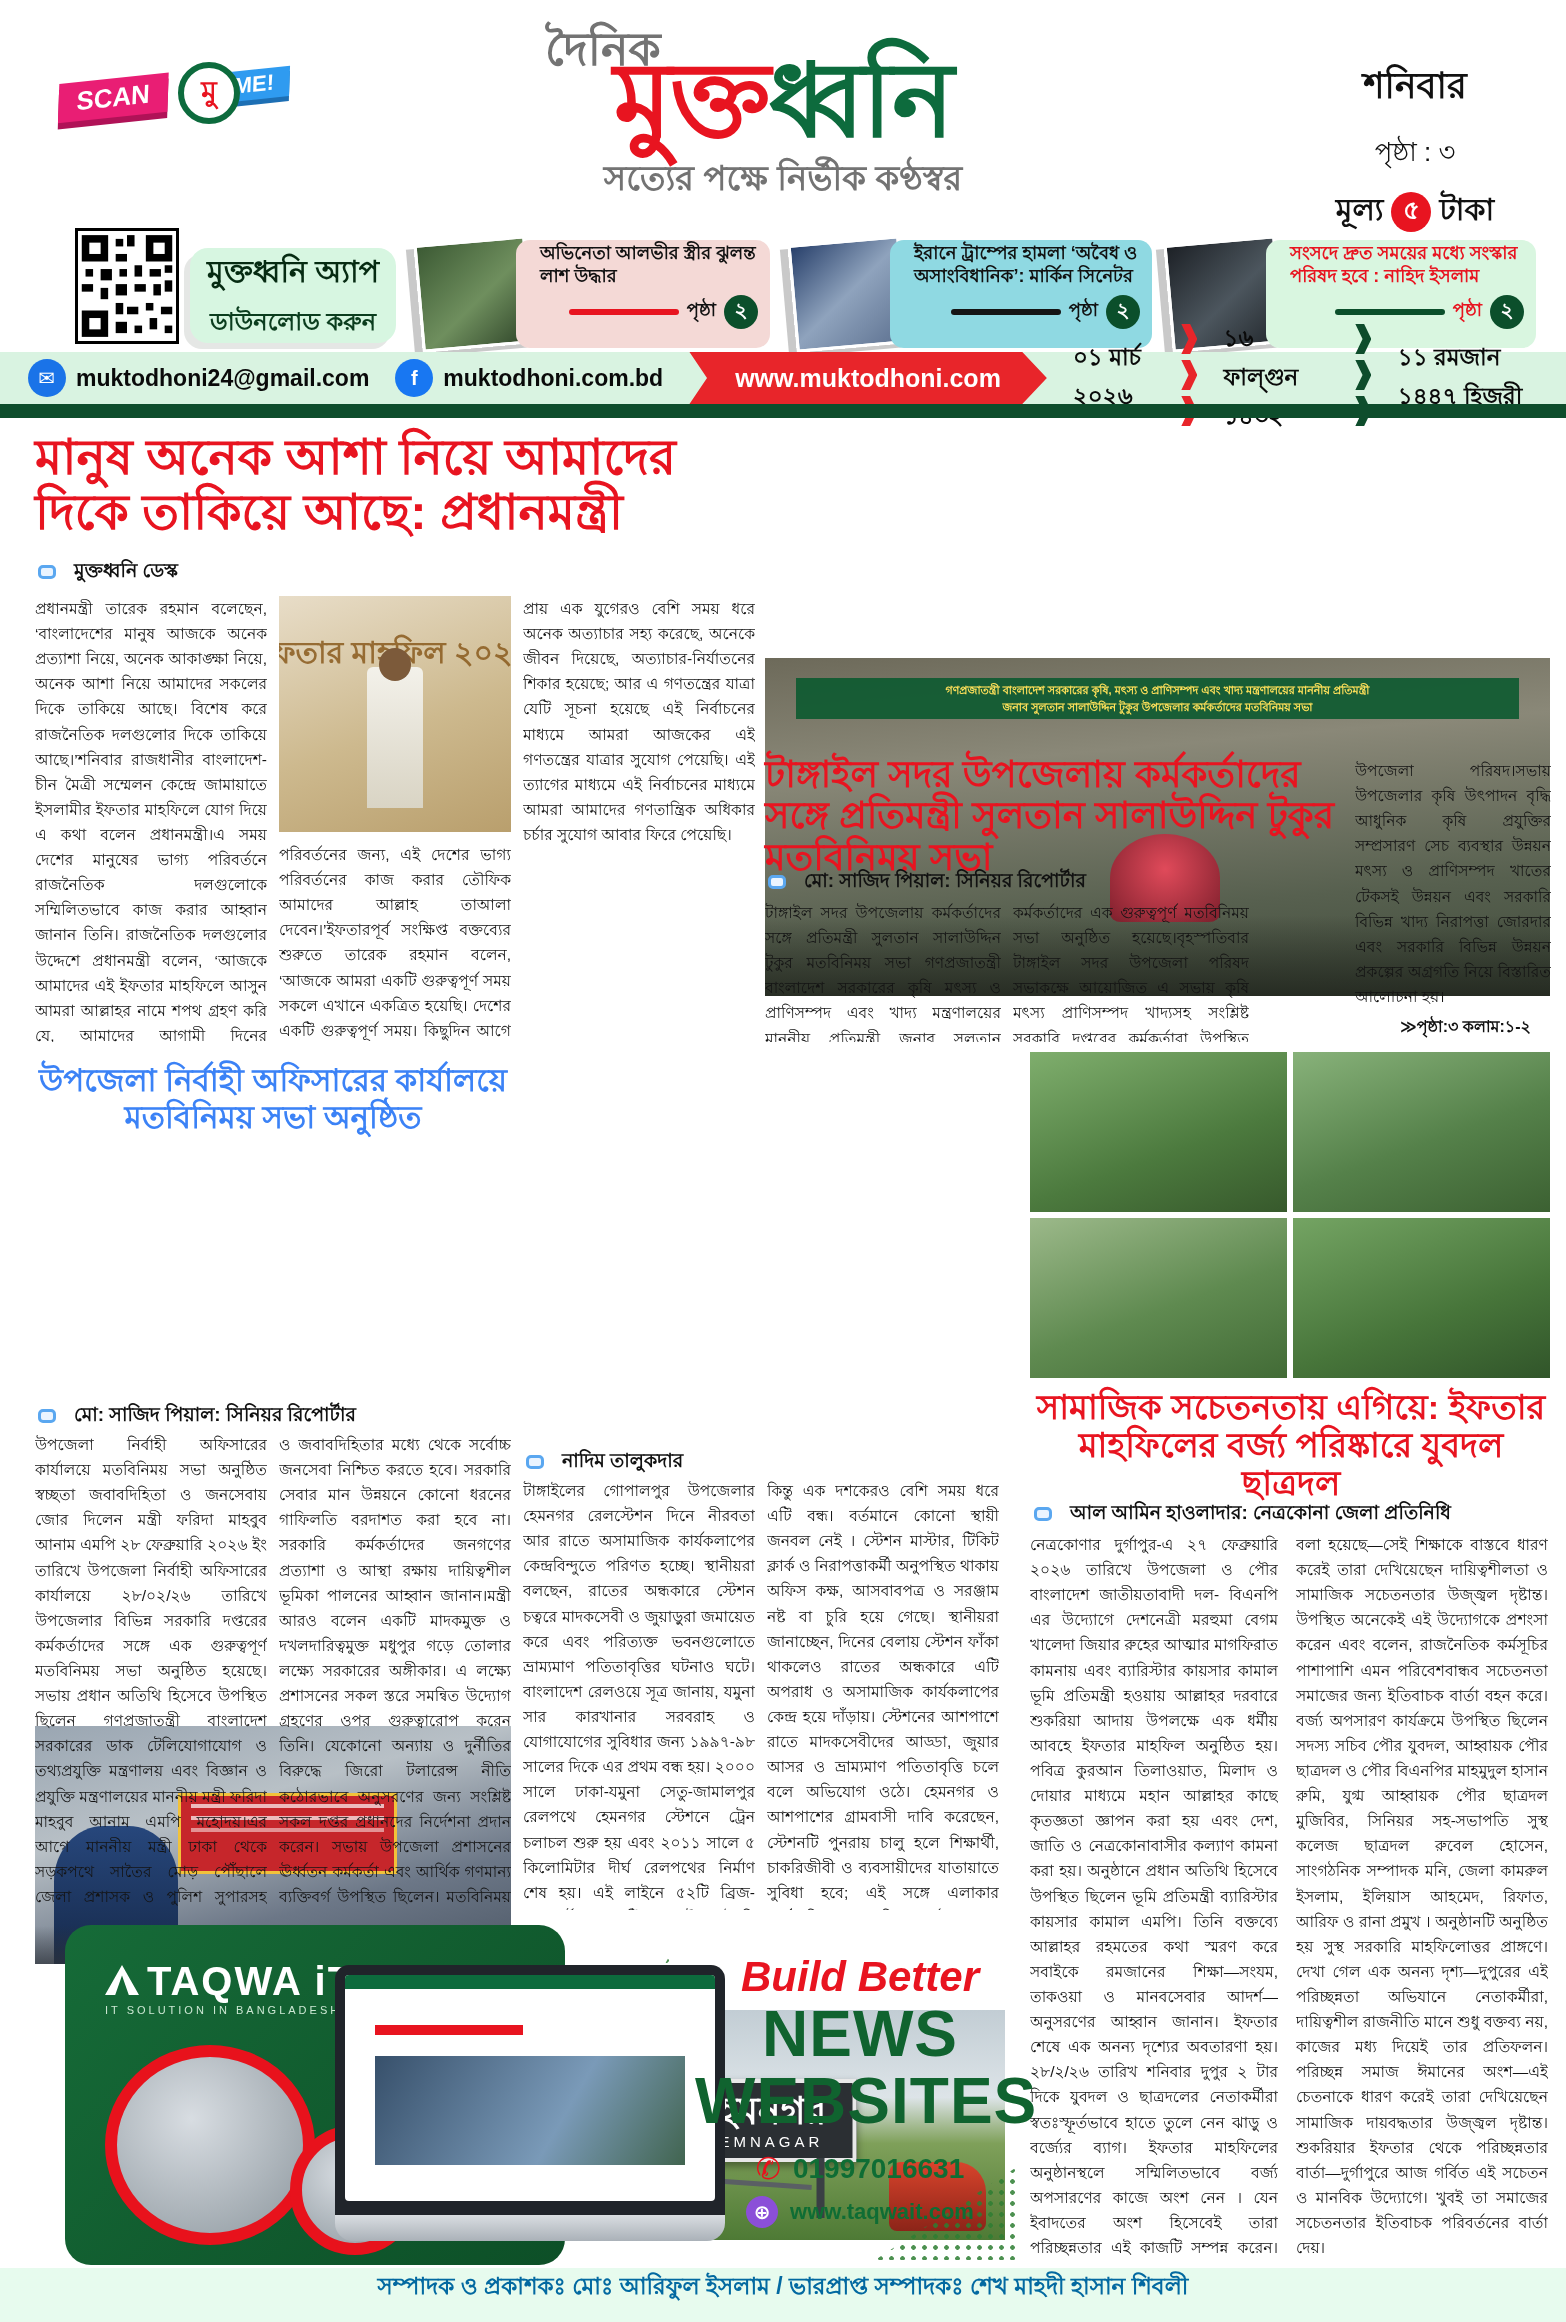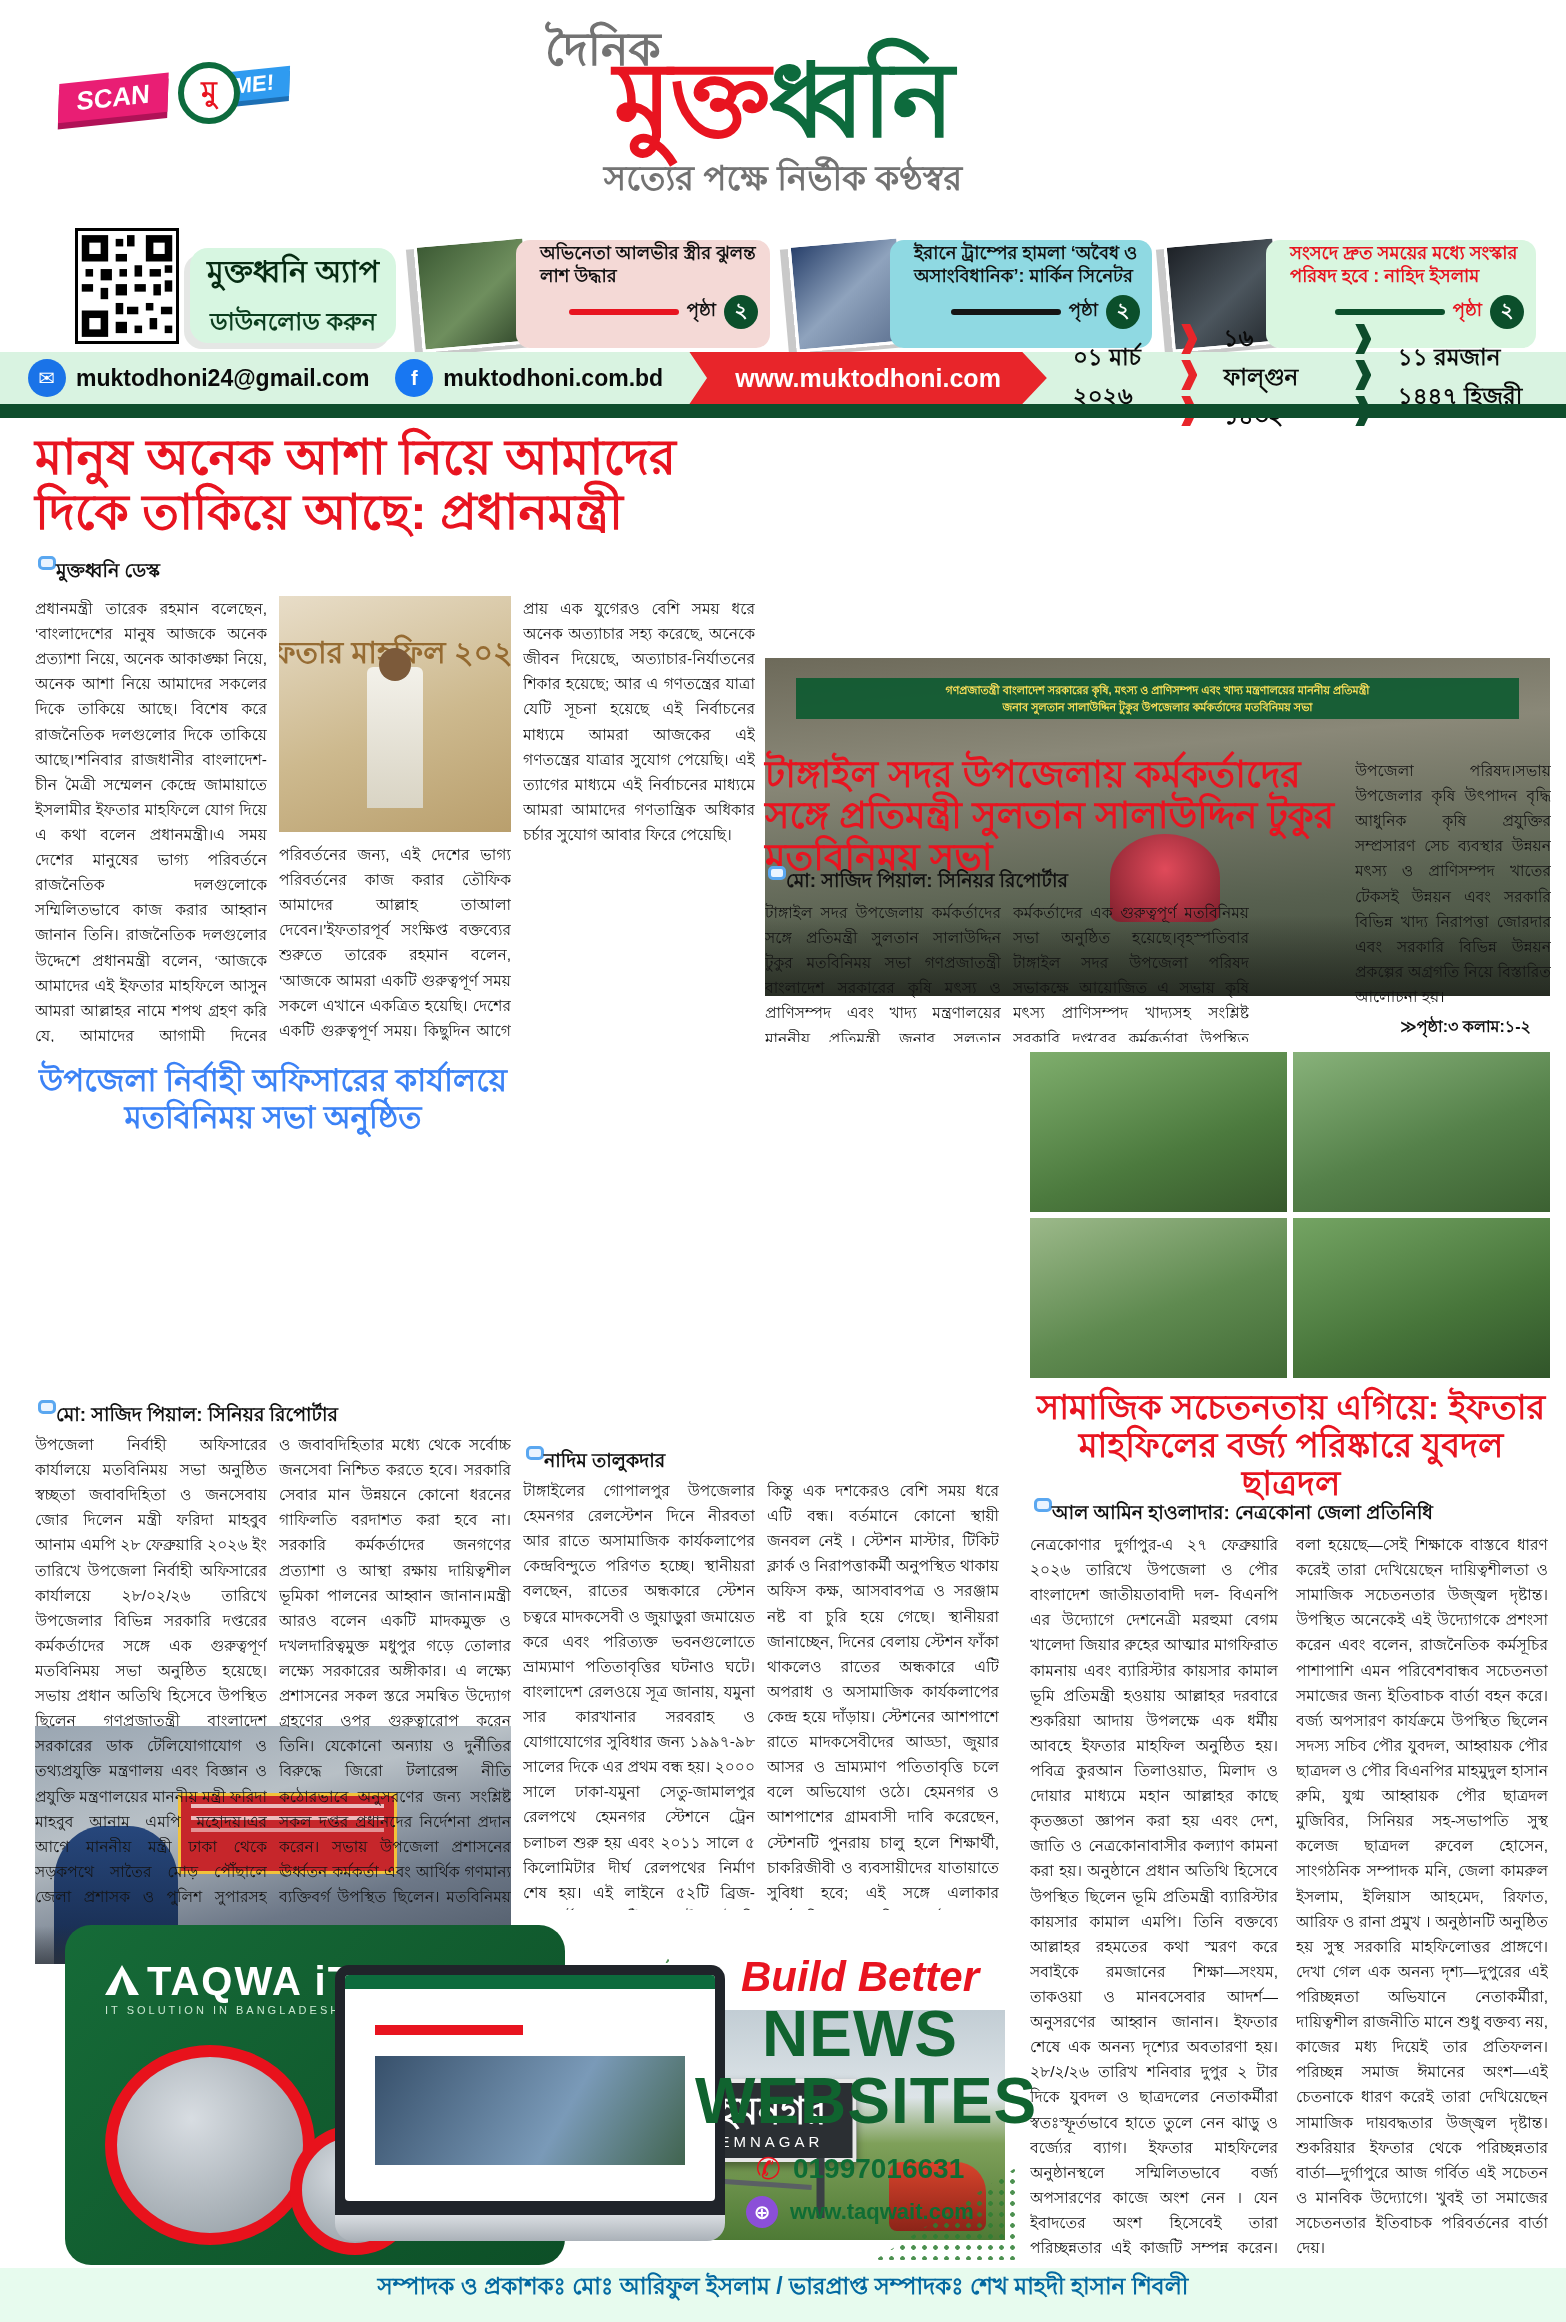--- a/index.html
+++ b/index.html
@@ -41,21 +41,21 @@
   .contactbar{background:#d9f3e1;display:flex;align-items:center;gap:26px;padding:0 28px;}
   .c-item{display:flex;align-items:center;gap:10px;font-size:23px;font-weight:bold;color:#0a0a0a;}
   .ic-round{width:38px;height:38px;border-radius:50%;display:flex;align-items:center;justify-content:center;color:#fff;font-size:20px;font-weight:bold;}
   .ribbon{background:#e8252a;color:#fff;font-size:25px;font-weight:bold;padding:12px 46px;
     clip-path:polygon(0 0,93% 0,100% 50%,93% 100%,0 100%,5% 50%);}
   .chev{width:16px;height:30px;display:inline-block;clip-path:polygon(0 0,55% 0,100% 50%,55% 100%,0 100%,45% 50%);margin-right:2px;}
   .greenbar{background:#0e4d2c;}
   
   .headline-red{color:#e81420;font-weight:bold;line-height:1.12;}
   .headline-blue{color:#3b82f6;font-weight:bold;line-height:1.2;text-align:center;}
-  .byline{display:flex;gap:0;font-size:19px;font-weight:bold;}
+  .byline{display:flex;align-items:center;gap:18px;font-size:19px;font-weight:bold;}
   .byline .bx{width:18px;height:14px;border:3px solid #5aa7f0;border-radius:5px;background:#eaf4ff;}
   .coltext{font-size:15.5px;line-height:1.62;text-align:justify;overflow:hidden;color:#141414;}
   .jump{font-weight:bold;}
   .photo{overflow:hidden;position:relative;}
   .banner-green{position:absolute;left:4%;top:6%;width:92%;background:#0c5a30e6;color:#ffe15a;text-align:center;
      font-size:11px;line-height:1.5;padding:4px 6px;font-weight:bold;}
   .podium-text{position:absolute;left:50%;top:14%;transform:translateX(-50%);color:#8a5b1e;font-weight:bold;font-size:30px;white-space:nowrap;opacity:.85;}
   .sign{position:absolute;left:50%;top:30%;transform:translateX(-50%);background:#2b2f33;color:#fff;
     border:4px solid #e8e8e8;padding:8px 26px;text-align:center;box-shadow:0 4px 8px #0006;}
   .sign .bn{font-size:38px;font-weight:bold;line-height:1.1;}
@@ -93,20 +93,29 @@
   <div class="abs logo-circle" style="left:178px;top:62px;">
     <span>মু</span>
   </div>
 
   <div class="abs daily" style="left:545px;top:14px;">দৈনিক</div>
   <div class="abs big-title" style="left:50%;top:48px;transform:translateX(-50%);white-space:nowrap;">
     <span class="title-red">মুক্ত</span><span class="title-green">ধ্বনি</span>
   </div>
   <div class="abs tagline" style="left:50%;top:152px;transform:translateX(-50%);white-space:nowrap;">সত্যের পক্ষে নির্ভীক কণ্ঠস্বর</div>
 
+  <div class="abs right-info" style="left:1290px;top:58px;width:250px;">
+    <div class="day">শনিবার</div>
+    <div class="pages">পৃষ্ঠা : ৩</div>
+    <div class="price">
+      <span>মূল্য</span>
+      <span class="price-circle">৫</span>
+      <span>টাকা</span>
+    </div>
+  </div>
 
   <svg class="abs qr" style="left:75px;top:228px;" width="104" height="116" viewBox="0 0 26 29">
     <rect width="26" height="29" fill="#fff"></rect>
     <g fill="#000">
       <rect x="1" y="1" width="7" height="7"></rect>
         <rect x="18" y="1" width="7" height="7"></rect>
         <rect x="1" y="21" width="7" height="7"></rect>
       <rect x="3" y="3" width="3" height="3" fill="#fff"></rect>
         <rect x="20" y="3" width="3" height="3" fill="#fff"></rect>
         <rect x="3" y="23" width="3" height="3" fill="#fff"></rect>

